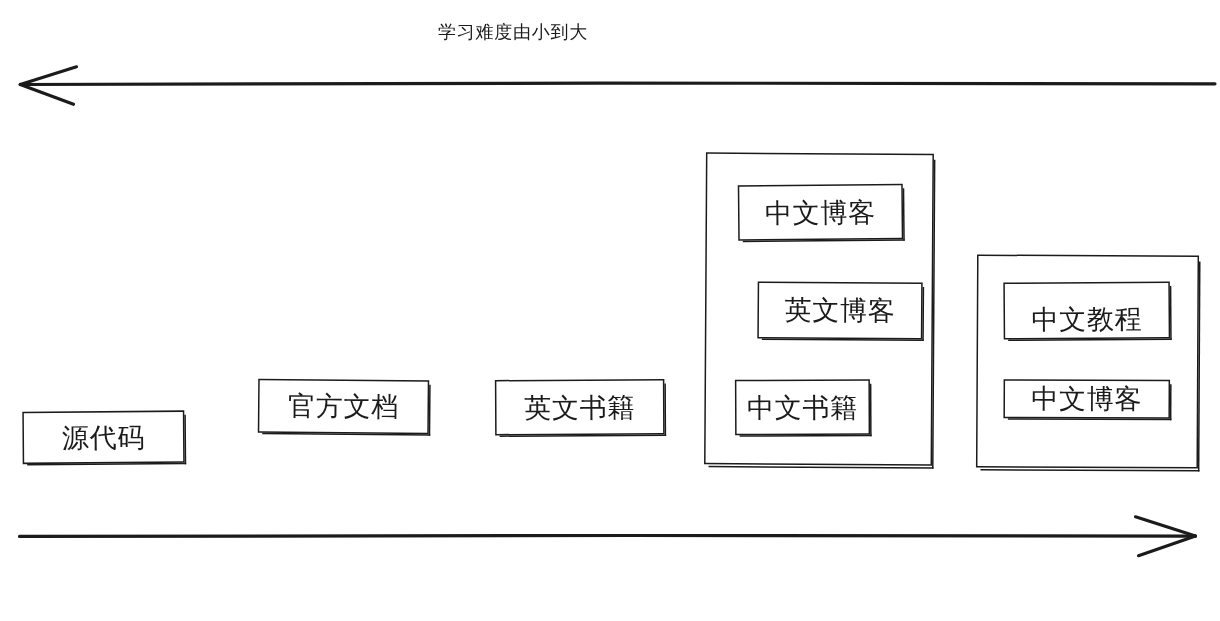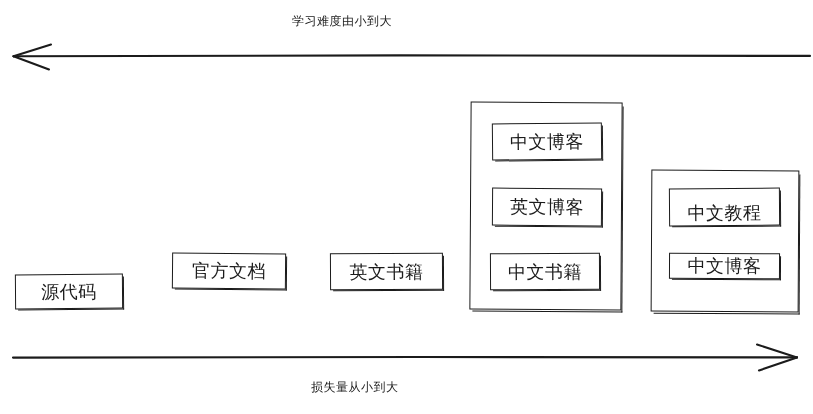--- a/index.html
+++ b/index.html
@@ -108,45 +108,44 @@
   </svg>
 
   <svg class="arrow-svg" id="bottom-arrow-svg" width="813" height="40">
     <g>
       <path d="M 13,20.6 L 420,20.0 L 797,20.4" stroke="#1b1b1b" stroke-width="2.1" fill="none" stroke-linecap="round"></path>
       <path d="M 797,20.4 L 757,7.5" stroke="#1b1b1b" stroke-width="2.1" fill="none" stroke-linecap="round"></path>
       <path d="M 797,20.4 L 759,33.5" stroke="#1b1b1b" stroke-width="2.1" fill="none" stroke-linecap="round"></path>
     </g>
   </svg>
 
-  <div class="axis-label" id="bottom-label">损失量从小到大</div>
 
   <div class="hbox r1" style="left:15px; top:254px; width:108px; height:35px;">
     <span>源代码</span>
   </div>
 
   <div class="hbox r2" style="left:172px; top:253px; width:114px; height:36px;">
     <span>官方文档</span>
   </div>
 
   <div class="hbox r3" style="left:330px; top:253px; width:113px; height:37px;">
     <span>英文书籍</span>
   </div>
 
   <div class="group-box r4" style="left:470px; top:102px; width:152px; height:208px;"></div>
 
   <div class="hbox r5" style="left:492px; top:123px; width:110px; height:37px;">
     <span>中文博客</span>
   </div>
 
-  <div class="hbox r6" style="left:492px; top:188px; width:110px; height:38px;">
+  <div class="hbox r6" style="left:505px; top:188px; width:110px; height:38px;">
     <span>英文博客</span>
   </div>
 
-  <div class="hbox r7" style="left:490px; top:253px; width:110px; height:37px;">
+  <div class="hbox r7" style="left:490px; top:253px; width:90px; height:37px;">
     <span>中文书籍</span>
   </div>
 
   <div class="group-box r8" style="left:651px; top:170px; width:148px; height:142px;"></div>
 
   <div class="hbox r9" style="left:669px; top:188px; width:111px; height:38px;">
     <span>中文教程</span>
   </div>
 
   <div class="hbox r10" style="left:669px; top:253px; width:111px; height:26px;">

